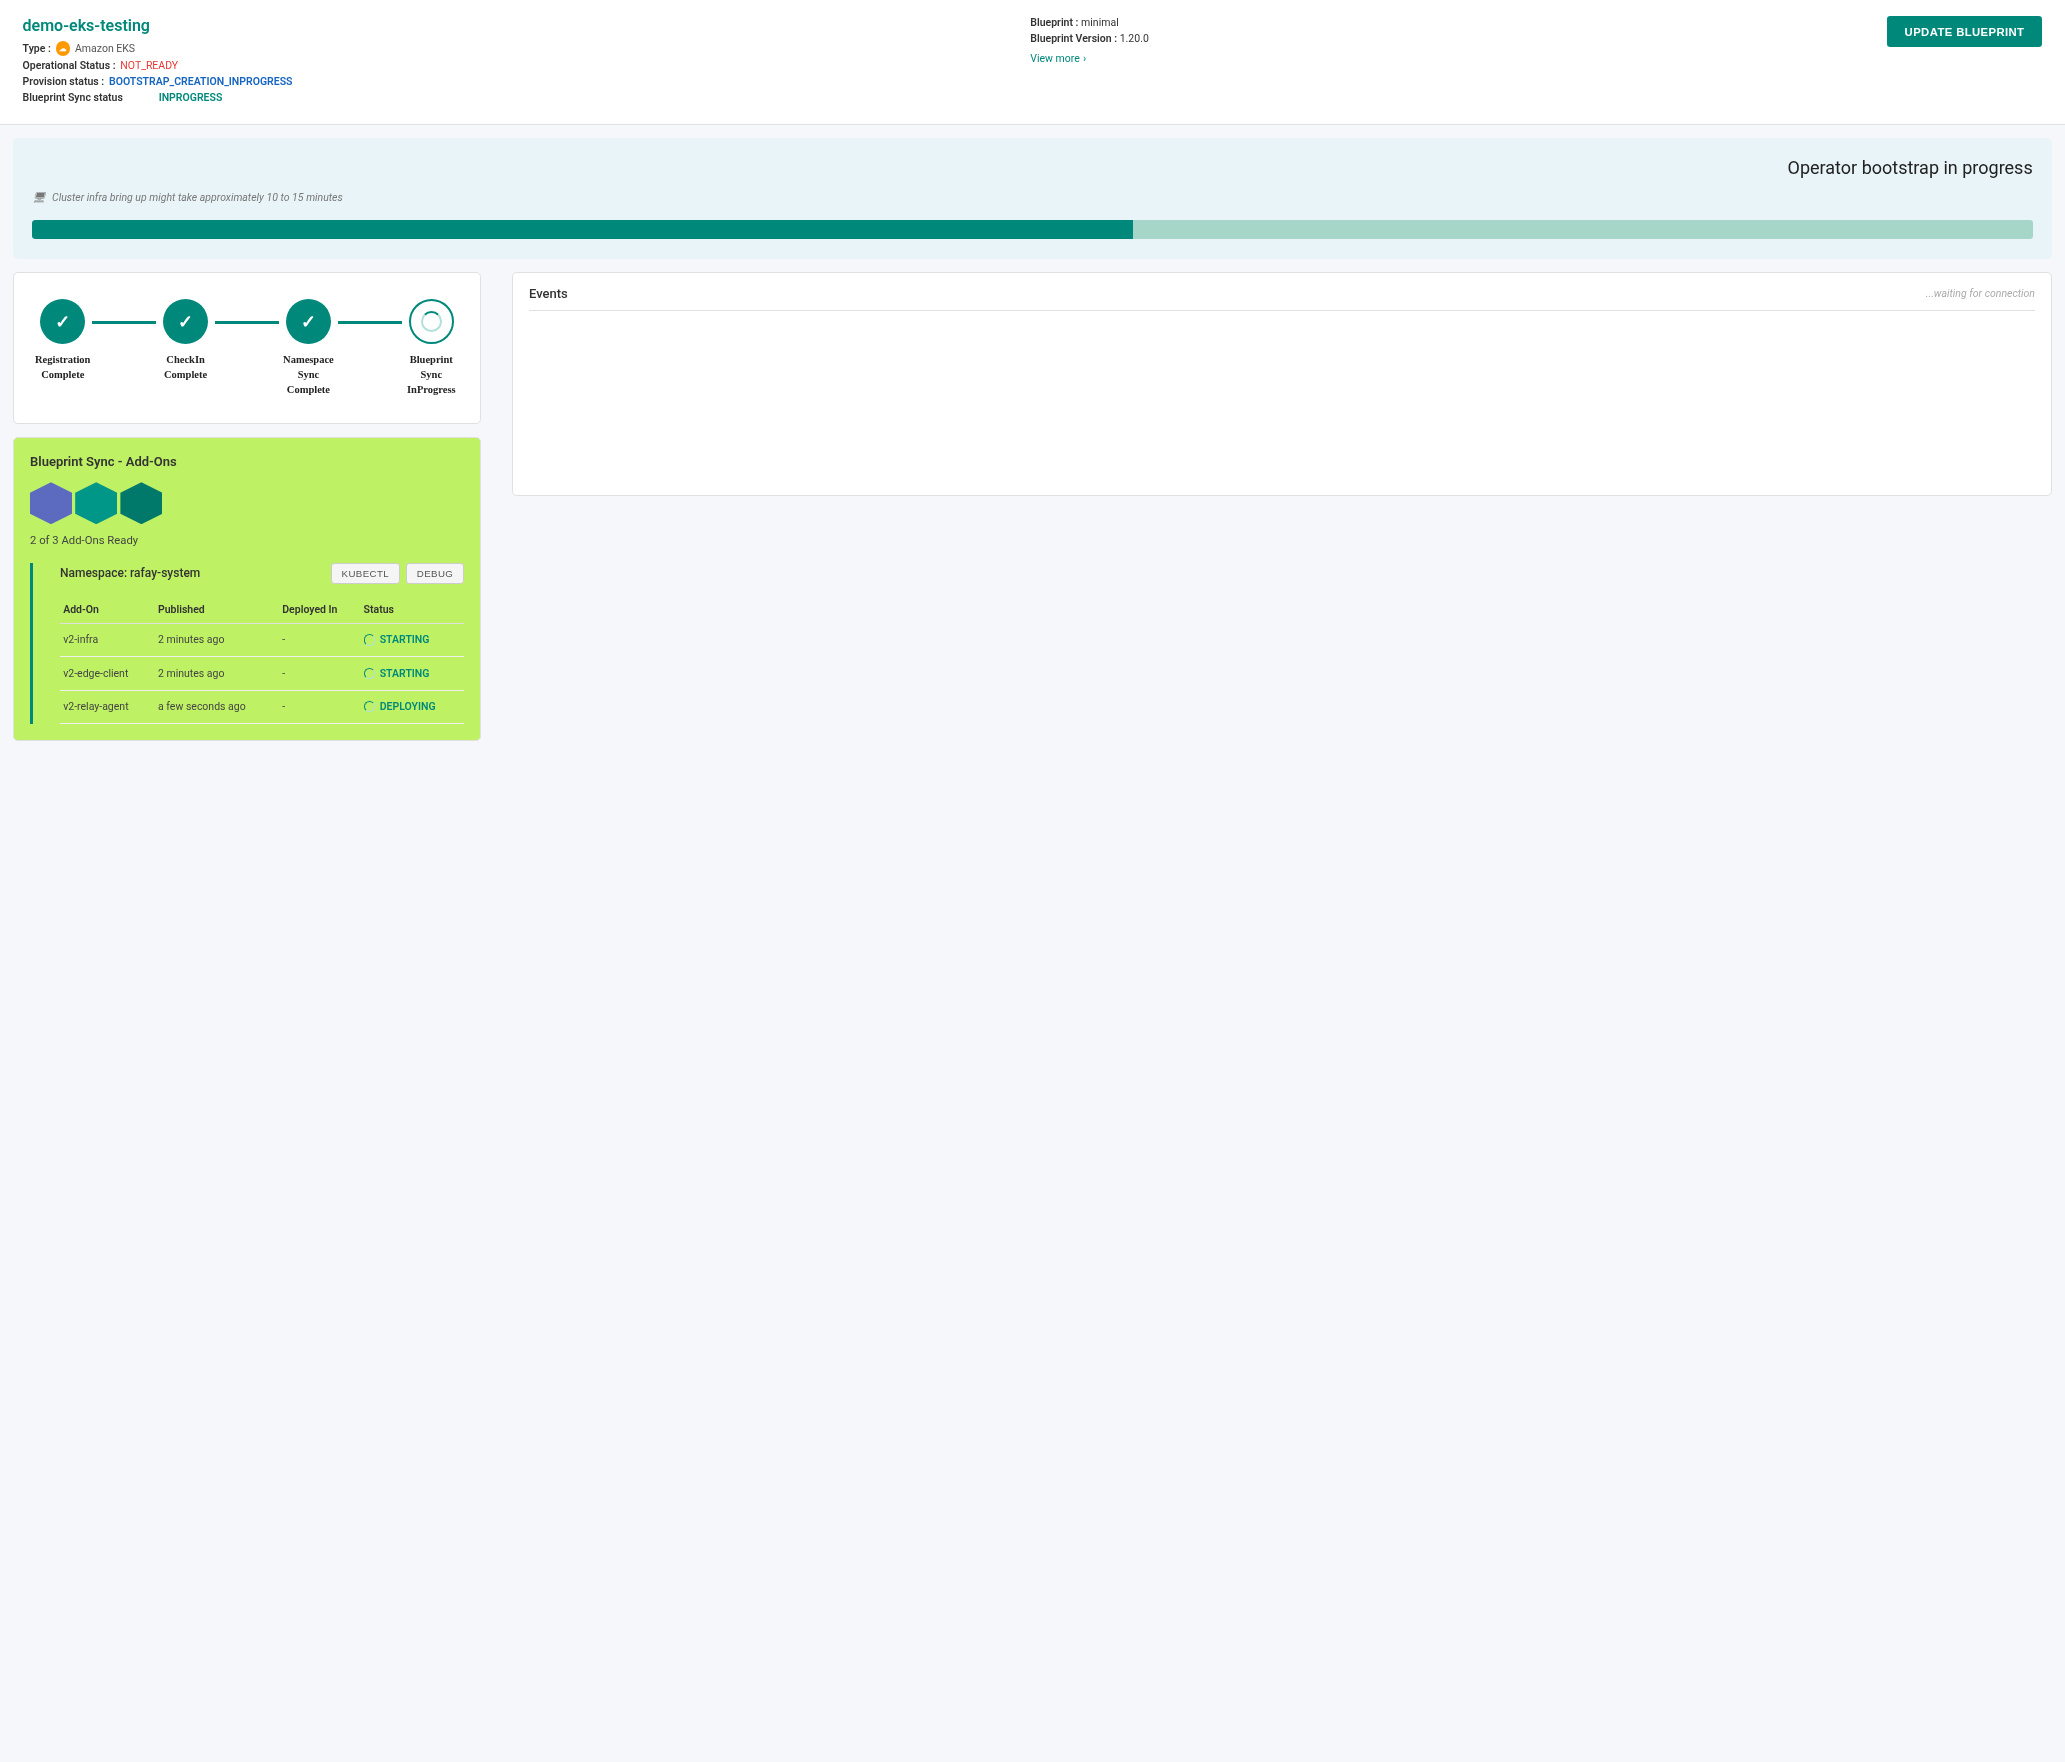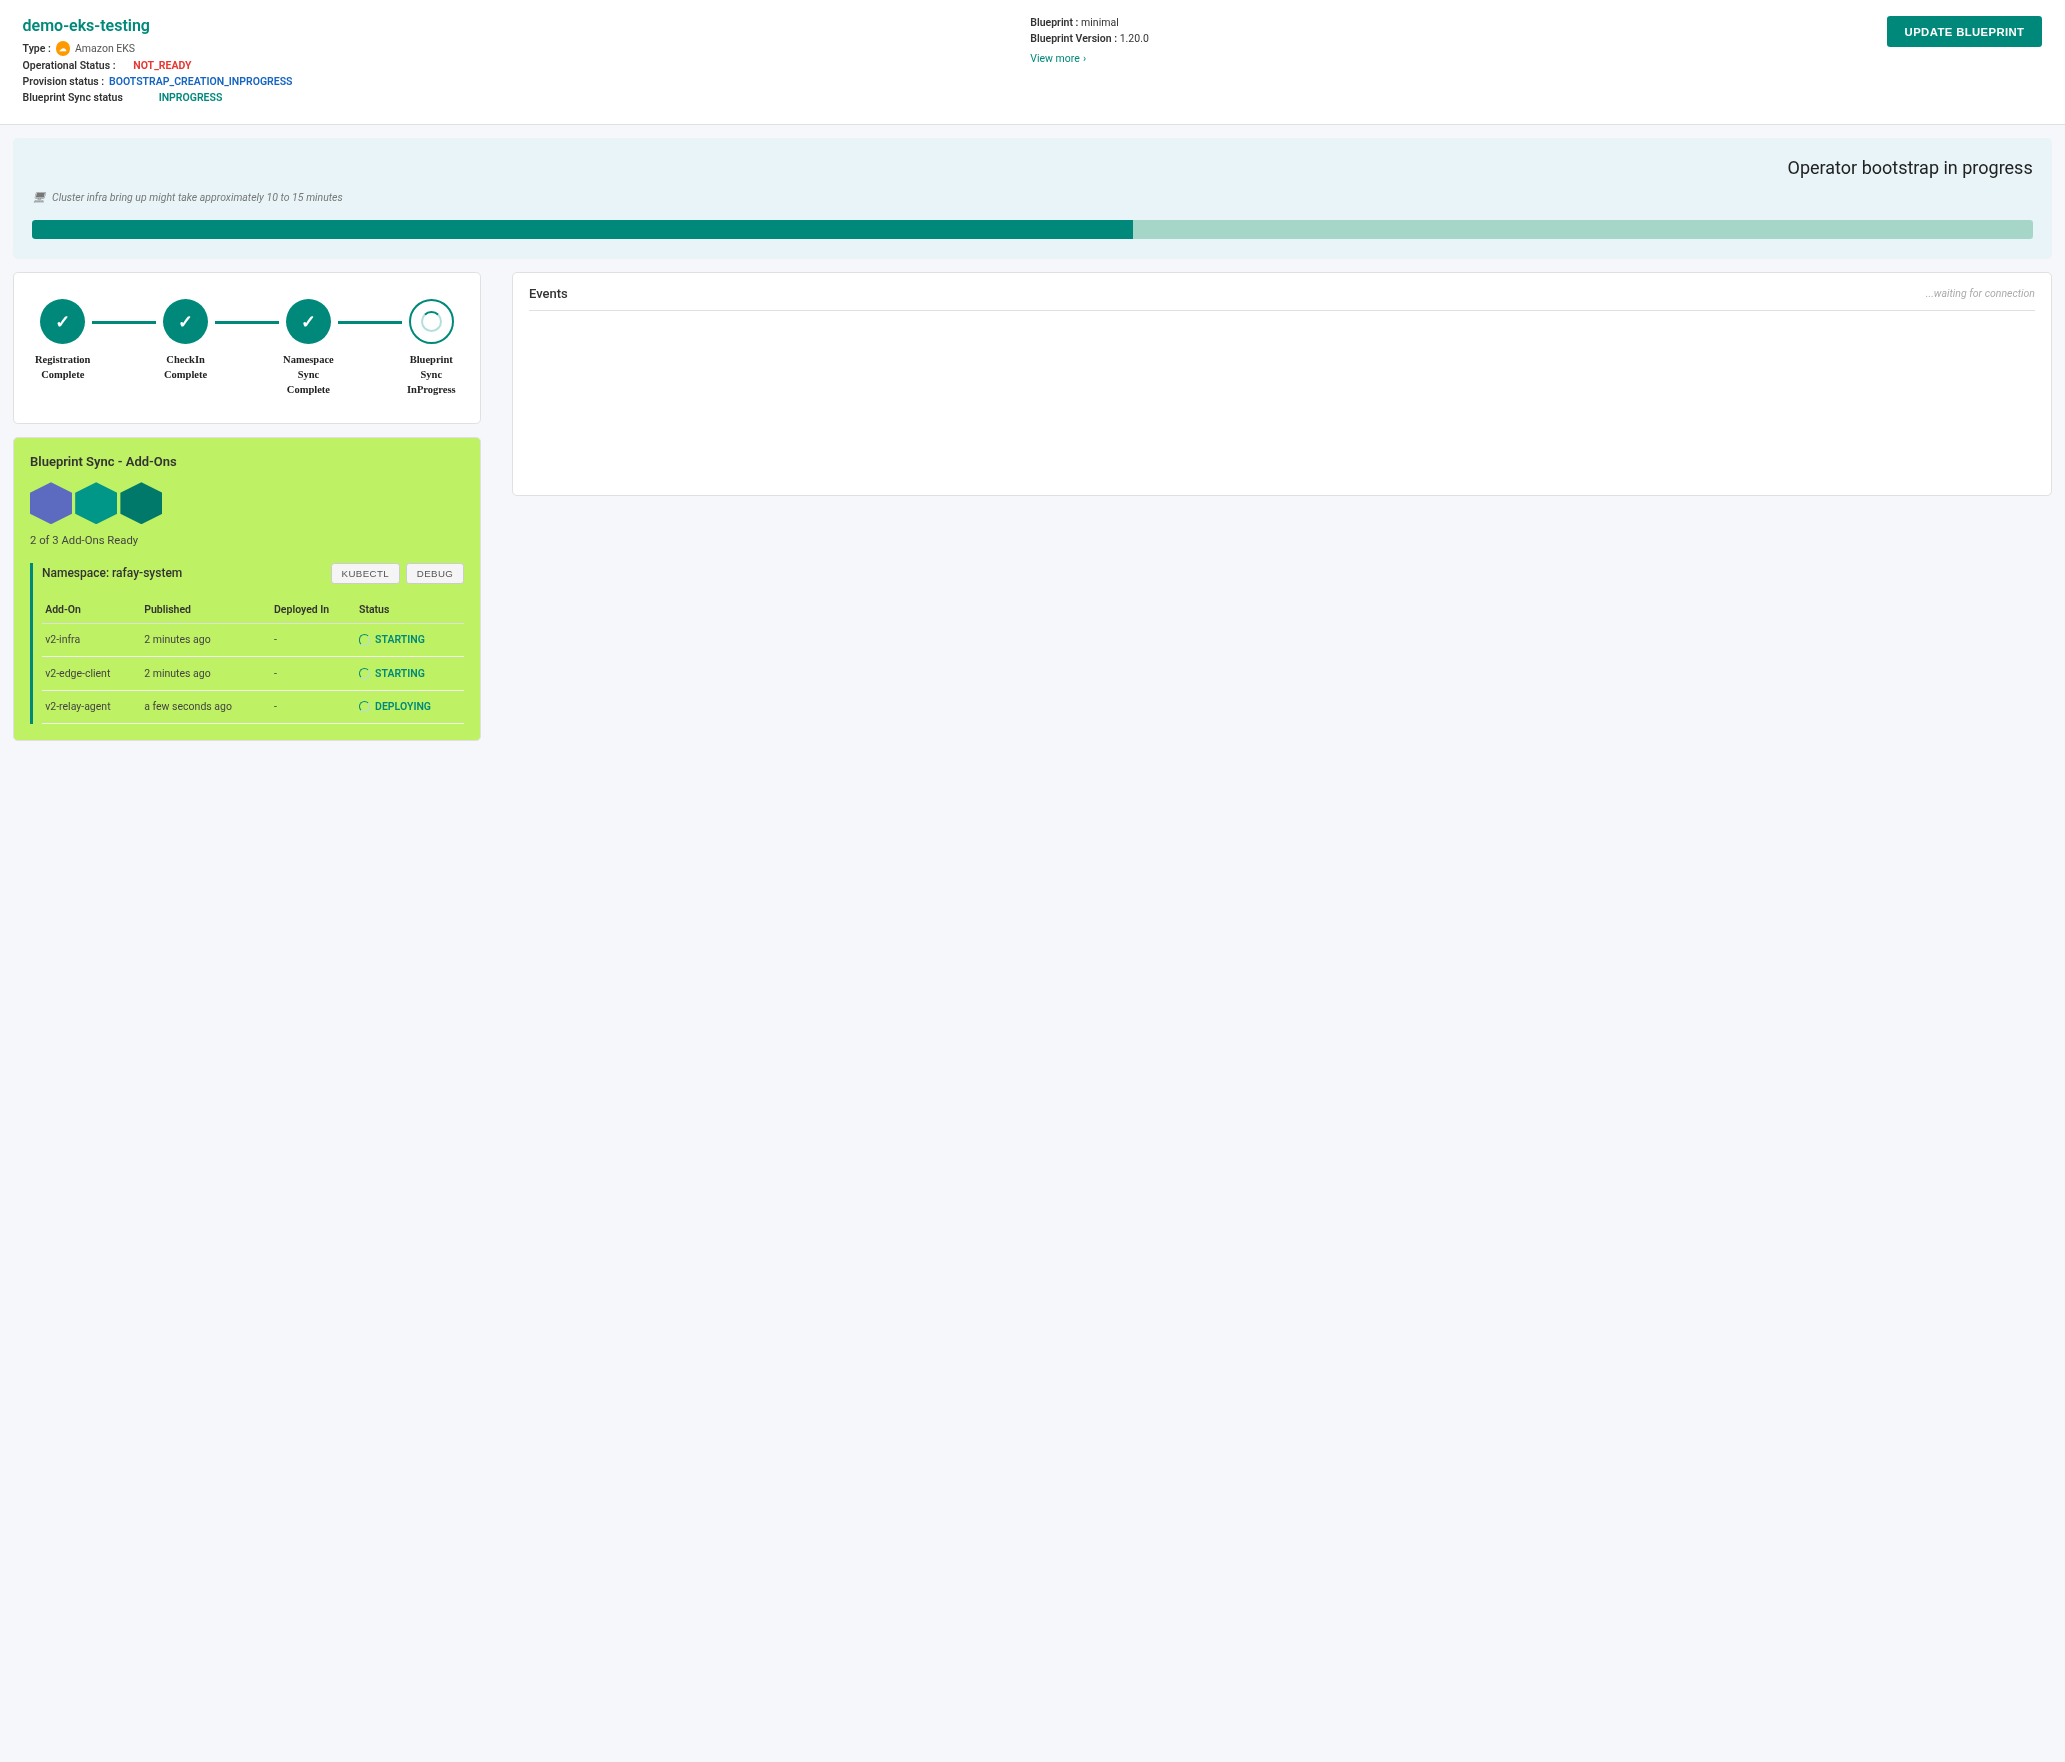--- a/index.html
+++ b/index.html
@@ -24,21 +24,21 @@
     .meta-row {
       display: flex;
       align-items: center;
       gap: 4.8px;
       margin-bottom: 3.2px;
       font-size: 10.5px;
     }
 
     .meta-label { font-weight: 600; color: #333; }
     .meta-value { color: #555; }
-    .meta-value.not-ready { color: #e53935; font-weight: 700; margin-left: 13px; }
+    .meta-value.not-ready { color: #e53935; font-weight: 400; }
     .meta-value.inprogress-blue { color: #1565c0; font-weight: 600; }
     .meta-value.inprogress-teal { color: #00897b; font-weight: 600; margin-left: 31px; }
 
     .eks-icon {
       width: 14.5px; height: 14.5px;
       background: #ff9900;
       border-radius: 50%;
       display: inline-flex;
       align-items: center;
       justify-content: center;
@@ -253,21 +253,21 @@
     }
 
     .hex-blue { background: #5c6bc0; }
     .hex-teal1 { background: #009688; }
     .hex-teal2 { background: #00796b; }
 
     .addons-count { font-size: 11.3px; color: #444; margin-bottom: 16px; }
 
     .namespace-section {
       border-left: 3.2px solid #00897b;
-      padding-left: 9px;
+      padding-left: 27px;
     }
 
     .namespace-header {
       display: flex;
       justify-content: space-between;
       align-items: center;
       margin-bottom: 13px;
     }
 
     .namespace-label { font-size: 12px; font-weight: 500; color: #333; }

